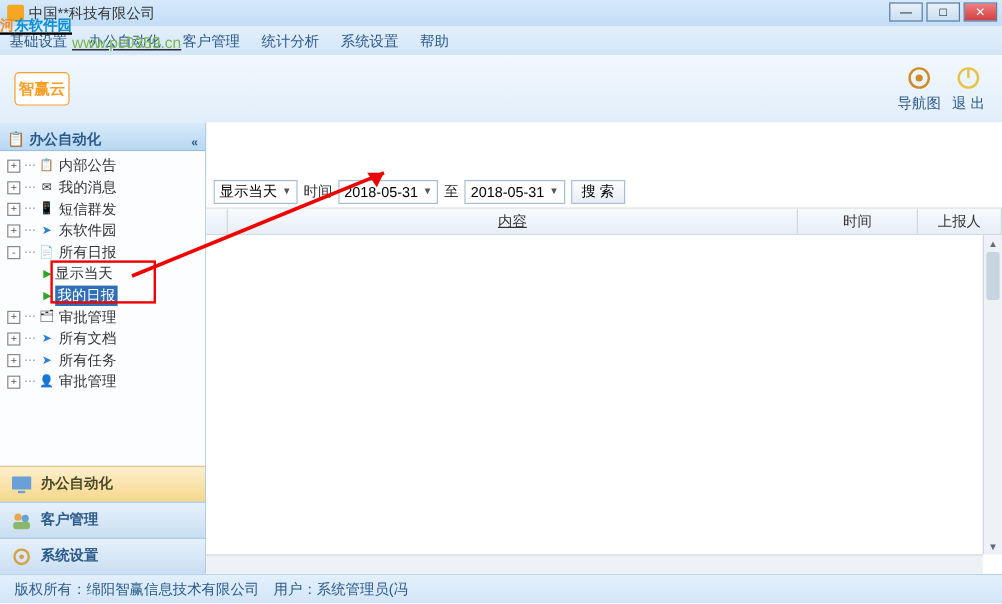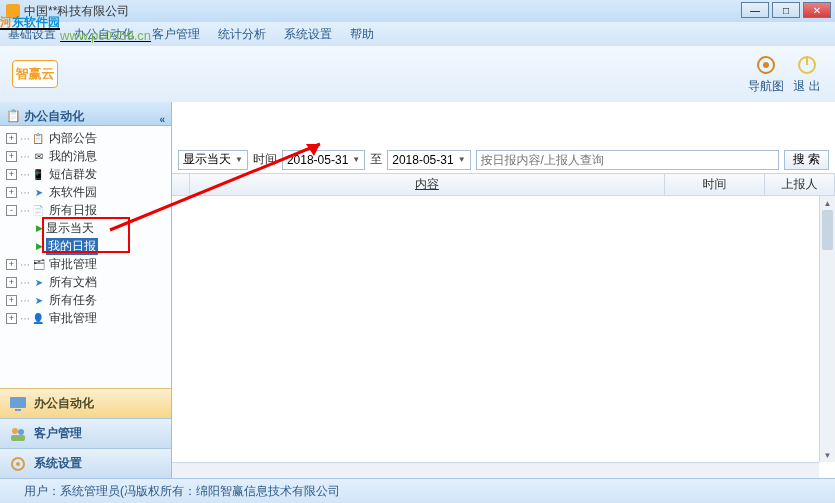--- a/index.html
+++ b/index.html
@@ -230,21 +230,20 @@
       <span class="ftxt">时间</span>
       <div class="combo">
           <span>2018-05-31</span>
           <span class="dd">▼</span>
         </div>
       <span class="ftxt">至</span>
       <div class="combo">
           <span>2018-05-31</span>
           <span class="dd">▼</span>
         </div>
-      <input class="searchbox" placeholder="按日报内容/上报人查询" style="">
       <button class="sbtn">搜 索</button>
     </div>
     <div class="grid">
       <div class="ghead">
         <div class="gcol gc1"></div>
         <div class="gcol gc2">内容</div>
         <div class="gcol gc3">时间</div>
         <div class="gcol gc4">上报人</div>
       </div>
       <div class="gridbody"></div>
@@ -252,21 +251,21 @@
         <div class="arr" style="top:0">▲</div>
         <div class="thumb"></div>
         <div class="arr" style="bottom:0">▼</div>
       </div>
       <div class="hsb"></div>
     </div>
   </div>
 </div>
 
 <div class="statusbar">
+  <span>版权所有：绵阳智赢信息技术有限公司</span>
   <span style="margin-left:12px"><span>用户：</span><span>系统管理员(冯</span></span>
-  <span>版权所有：绵阳智赢信息技术有限公司</span>
 </div>
 
 <div class="redbox" style="top:217px; left:42px; width:88px; height:36px;"></div>
 <svg class="arrow-svg" style="top:130px; left:100px; width:240px; height:110px;" viewBox="0 0 240 110">
   <line x1="10" y1="100" x2="220" y2="14" stroke="#e00" stroke-width="3"></line>
   <polygon points="220,14 206,14 214,26" fill="#e00"></polygon>
 </svg>
 
 </body></html>

